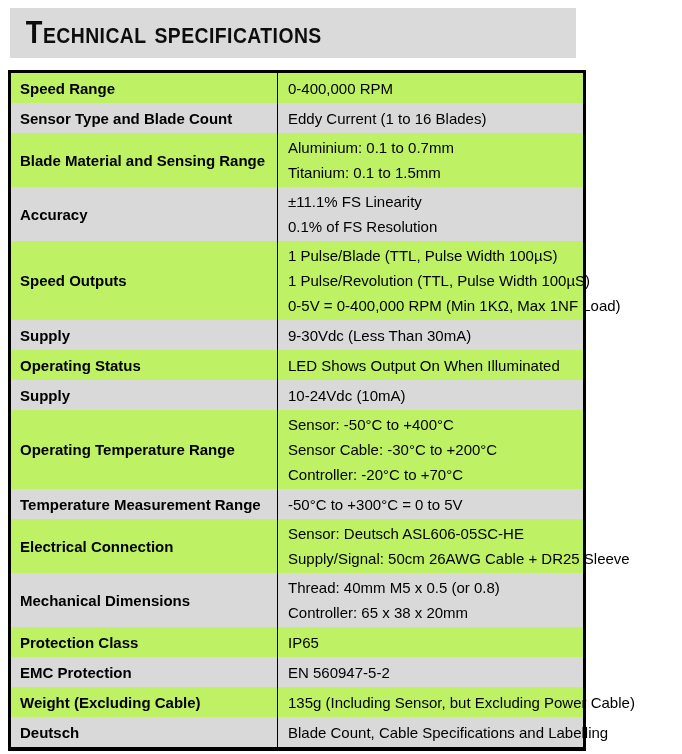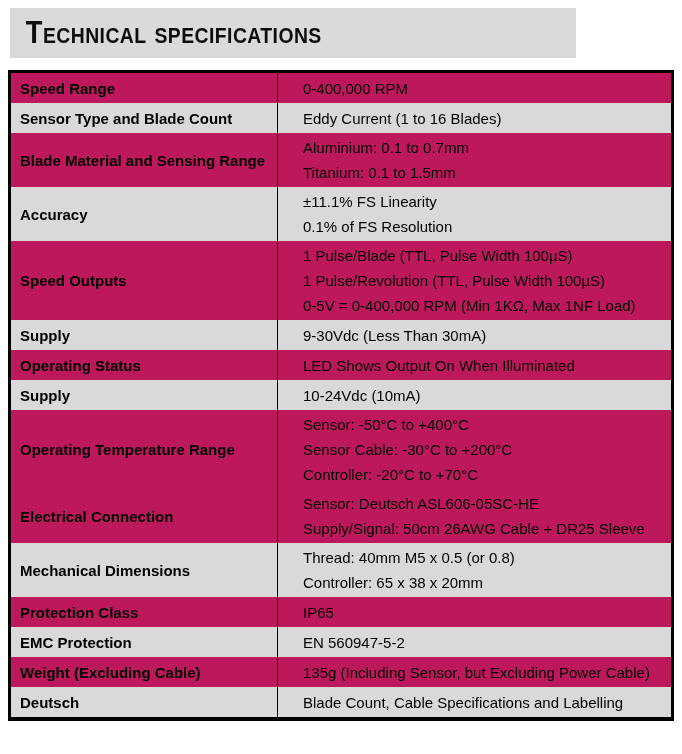--- a/index.html
+++ b/index.html
@@ -28,24 +28,24 @@
     padding-left: 18px;
     transform: scaleX(0.88);
     transform-origin: left center;
     white-space: nowrap;
     color: #0d0d0d;
   }
   .page-title::first-letter { text-transform: uppercase; }
   .spec-table {
     position: absolute;
     left: 8px; top: 70px;
-    width: 666px;
+    width: 578px;
     border: 3px solid var(--table-border, #000);
     border-bottom-width: 4px;
-    background: #be185d;
+    background: #bef264;
   }
   .spec-row { display: flex; align-items: stretch; }
   .spec-row.shaded { background: var(--row-shade, #d9d9d9); }
   .cell { font-size: 15px; }
   .cell.label {
     flex: 0 0 267px;
     width: 267px;
     border-right: 1px solid var(--table-border, #000);
     display: flex;
     align-items: center;
@@ -55,21 +55,21 @@
     line-height: 19px;
   }
   .cell.value {
     flex: 1 1 auto;
     display: flex;
     flex-direction: column;
     justify-content: center;
     padding: 2px 6px 2px 10px;
     min-height: 30px;
   }
-  .value-line { line-height: 25px; white-space: nowrap; margin-left: 15px; }
+  .value-line { line-height: 25px; white-space: nowrap; }
 </style>
 </head>
 <body>
 
 <div class="title-bar">
   <div class="page-title">Technical Specifications</div>
 </div>
 
 <div class="spec-table" id="spec-table">
     <div class="spec-row">
@@ -125,20 +125,26 @@
       </div>
     </div>
     <div class="spec-row">
       <div class="cell label">Operating Temperature Range</div>
       <div class="cell value">
         <div class="value-line">Sensor: -50°C to +400°C</div>
         <div class="value-line">Sensor Cable: -30°C to +200°C</div>
         <div class="value-line">Controller: -20°C to +70°C</div>
       </div>
     </div>
+    <div class="spec-row shaded">
+      <div class="cell label">Temperature Measurement Range</div>
+      <div class="cell value">
+        <div class="value-line">-50°C to +300°C = 0 to 5V</div>
+      </div>
+    </div>
     <div class="spec-row">
       <div class="cell label">Electrical Connection</div>
       <div class="cell value">
         <div class="value-line">Sensor: Deutsch ASL606-05SC-HE</div>
         <div class="value-line">Supply/Signal: 50cm 26AWG Cable + DR25 Sleeve</div>
       </div>
     </div>
     <div class="spec-row shaded">
       <div class="cell label">Mechanical Dimensions</div>
       <div class="cell value">

